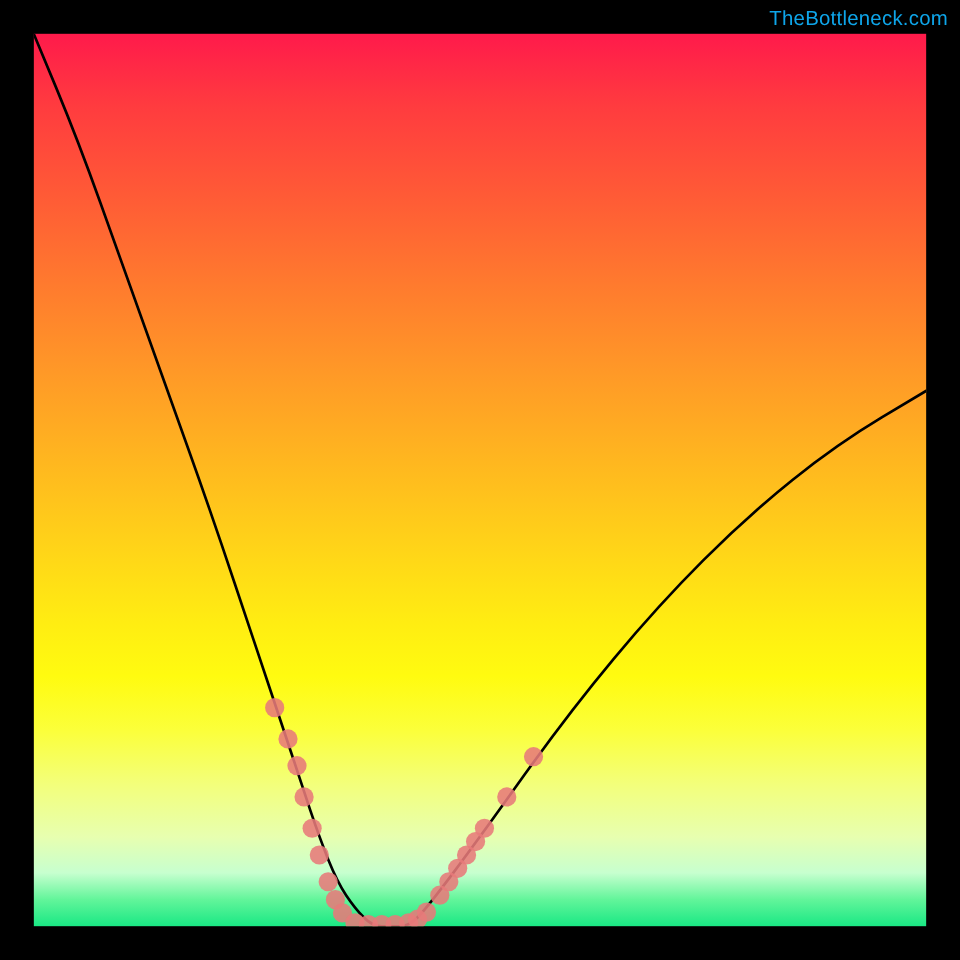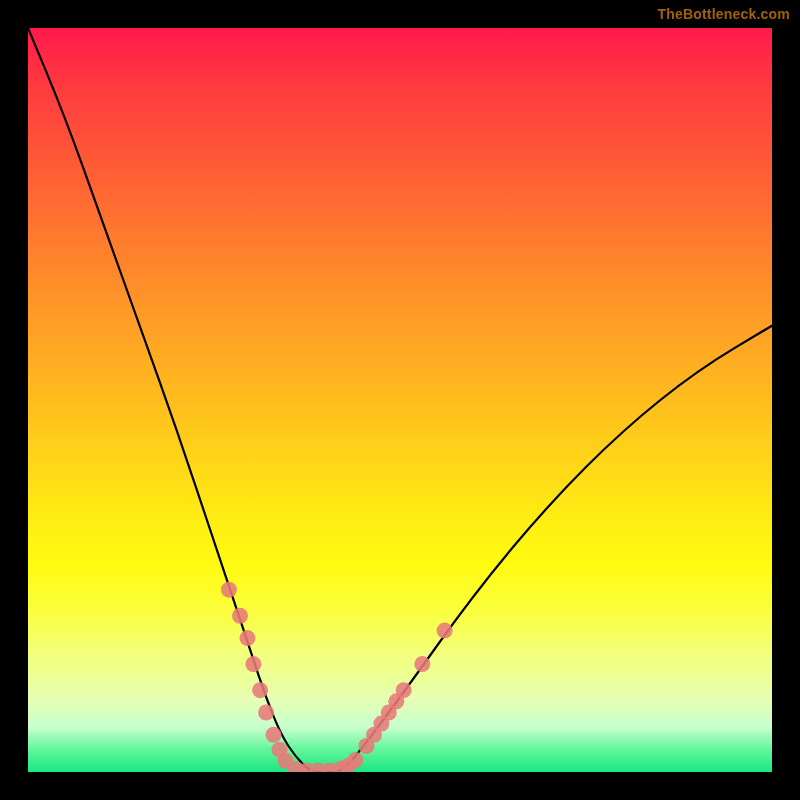--- a/index.html
+++ b/index.html
@@ -14,23 +14,23 @@
   .stage {
     position: relative;
     width: 800px;
     height: 800px;
     background: #000;
   }
   .watermark {
     position: absolute;
     top: 6px;
     right: 10px;
-    color: #a16207;
-    font-size: 14px;
-    font-weight: 700;
+    color: #0ea5e9;
+    font-size: 17px;
+    font-weight: 400;
     letter-spacing: 0.2px;
     z-index: 50;
   }
   .plot {
     position: absolute;
     left: 28px;
     top: 28px;
     width: 744px;
     height: 744px;
     overflow: hidden;

